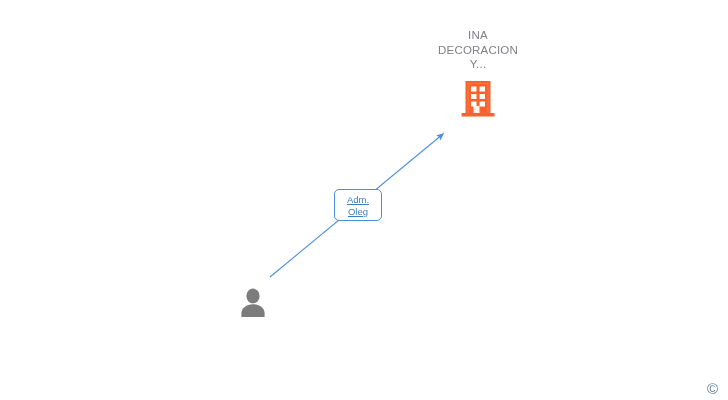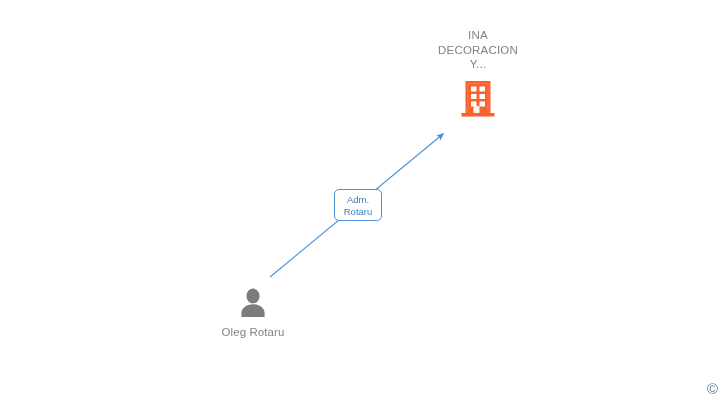--- a/index.html
+++ b/index.html
@@ -67,20 +67,21 @@
     background: #ffffff;
     color: #3d7ebd;
     font-size: 9.5px;
     line-height: 12px;
     text-align: center;
     padding-top: 4px;
     z-index: 5;
   }
   #relation-box span {
     display: block;
+    text-decoration: underline;
   }
 
   
   #person-node {
     position: absolute;
     left: 193px;
     top: 285px;
     width: 120px;
     text-align: center;
   }
@@ -160,30 +161,29 @@
 
         <rect x="13.5" y="26" width="6" height="7" fill="#fdf1ec"></rect>
 
         <rect x="1.5" y="33" width="33" height="3.5" fill="#f9622d"></rect>
       </svg>
     </div>
   </div>
 
   <div id="relation-box">
     <span>Adm.</span>
-    <span>Rotaru</span>
+    <span>Oleg</span>
   </div>
 
   <div id="person-node">
     <div id="person-icon-wrap">
       <svg width="30" height="30" viewBox="0 0 30 30" xmlns="http://www.w3.org/2000/svg">
         <ellipse cx="15" cy="9" rx="6.6" ry="7.4" fill="#7c7c7c"></ellipse>
         <path d="M15 17.2 C8.2 17.2 3.4 21.2 3.4 26.2 L3.4 30 L26.6 30 L26.6 26.2 C26.6 21.2 21.8 17.2 15 17.2 Z" fill="#7c7c7c"></path>
       </svg>
     </div>
-    <div id="person-name">Oleg Rotaru</div>
   </div>
 
   <div id="footer-logo">
     <span id="copyright-mark">©</span>
   </div>
 
 </div>
 
 </body></html>

